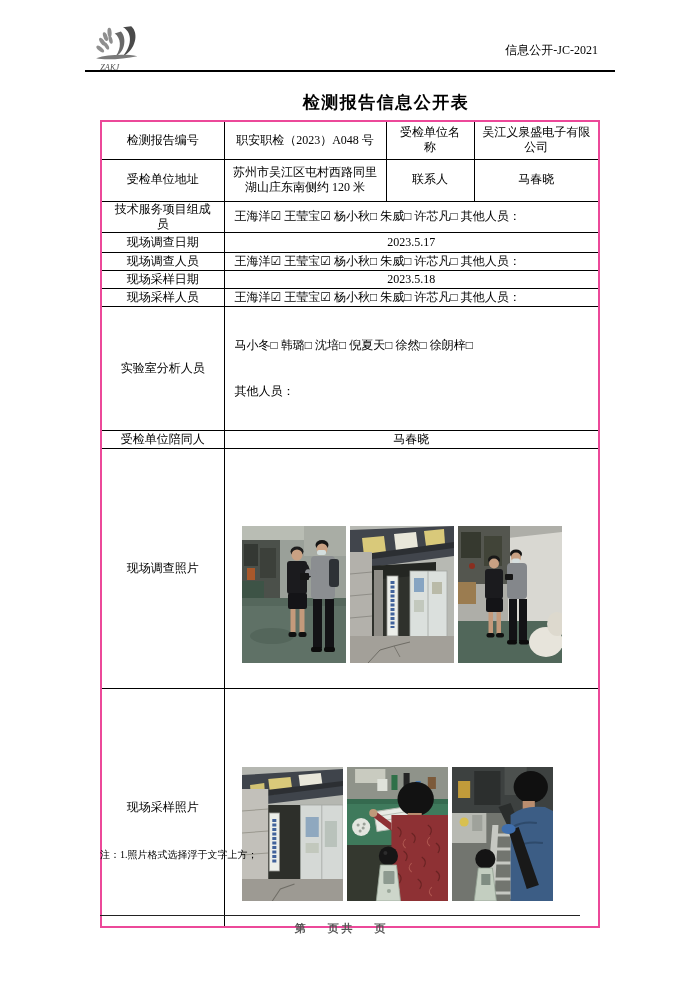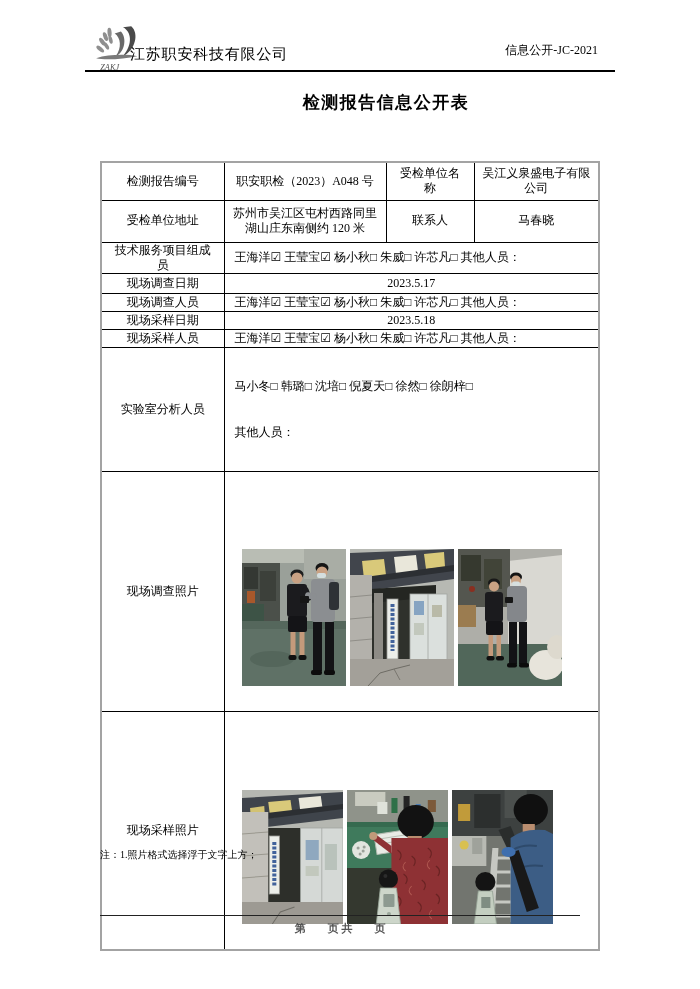--- a/index.html
+++ b/index.html
@@ -18,21 +18,21 @@
   .hdr-company { position:absolute; left:130px; top:45px; font-size:15px; letter-spacing:0.8px; }
   .hdr-code { position:absolute; right:102px; top:42px; font-size:12px; }
   .hdr-rule { position:absolute; left:85px; top:70px; width:530px; height:2px; background:#000; }
 
   
   .title { position:absolute; top:91px; left:0; width:100%; text-align:center;
            font-size:17px; font-weight:bold; letter-spacing:1.5px;margin-left:36px; }
 
   
   table.tbl { position:absolute; left:100px; top:120px; width:498px;
-              border-collapse:collapse; table-layout:fixed; border:2px solid #a3a3a3;margin-top:41px; }
+              border-collapse:collapse; table-layout:fixed; border:2px solid #ec4899; }
   table.tbl td { border:1px solid #000; font-size:12px; line-height:1.28;
                  vertical-align:middle; overflow:hidden; }
   td.lbl   { text-align:center; padding:0 11px; }
   td.val-c { text-align:center; padding:0 4px; }
   td.val-l { text-align:left; padding:0 10px; white-space:pre-wrap; }
   td.photocell { vertical-align:top; }
   .photostrip { display:flex; gap:4px; padding-left:17px; }
   .photostrip.r1 { padding-top:52px; }
   .photostrip.r2 { padding-top:53px; }
   figure.photo { display:block; }
@@ -58,21 +58,20 @@
       <ellipse cx="17" cy="7" rx="2" ry="4.5" transform="rotate(-5 17 7)"></ellipse>
       <ellipse cx="8" cy="23" rx="2" ry="4.5" transform="rotate(-50 8 23)"></ellipse>
       <ellipse cx="14" cy="20" rx="1.8" ry="4" transform="rotate(-30 14 20)"></ellipse>
       <ellipse cx="18" cy="14" rx="1.8" ry="4" transform="rotate(-15 18 14)"></ellipse>
     </g>
     <path d="M30 2 C38 6 40 18 30 30 C42 24 46 8 38 1 Z" fill="#4a4a4a"></path>
     <path d="M22 8 C28 12 29 22 23 30 C32 26 34 12 28 6 Z" fill="#6a6a6a"></path>
     <path d="M4 32 C16 28 34 28 44 30 C30 33 12 34 4 32 Z" fill="#7a7a7a"></path>
     <text x="8" y="43" font-size="8" font-style="italic" fill="#555">ZAKJ</text>
   </svg>
-  <div class="hdr-company">江苏职安科技有限公司</div>
   <div class="hdr-code">信息公开-JC-2021</div>
   <div class="hdr-rule"></div>
 
   <div class="title">检测报告信息公开表</div>
 
   <table class="tbl">
     <colgroup>
         <col style="width:123px">
         <col style="width:162px">
         <col style="width:88px">
@@ -119,20 +118,24 @@
     <tr style="height:18px">
       <td class="lbl">现场采样人员</td>
       <td class="val-l" colspan="3">王海洋☑ 王莹宝☑ 杨小秋□ 朱威□ 许芯凡□ 其他人员：</td>
     </tr>
     <tr style="height:43px">
       <td class="lbl">实验室分析人员</td>
       <td class="val-l" colspan="3">
         <div>马小冬□ 韩璐□ 沈培□ 倪夏天□ 徐然□ 徐朗梓□</div>
         <div>其他人员：</div>
       </td>
+    </tr>
+    <tr style="height:18px">
+      <td class="lbl">受检单位陪同人</td>
+      <td class="val-c" colspan="3">马春晓</td>
     </tr>
 
     <tr style="height:240px">
       <td class="lbl">现场调查照片</td>
       <td class="photocell" colspan="3">
         <div class="photostrip r1">
 
           <figure class="photo sz1" role="img" aria-label="调查人员与受检单位人员在车间交流">
             <svg viewBox="0 0 104 137" preserveAspectRatio="none">
               <rect width="104" height="137" fill="#9aa099"></rect>

